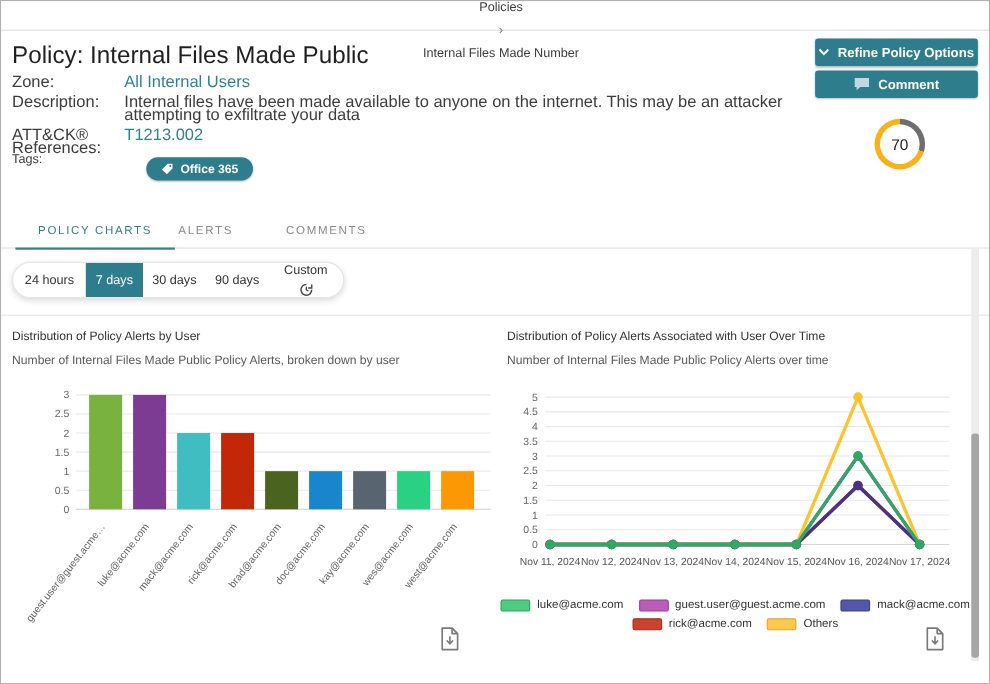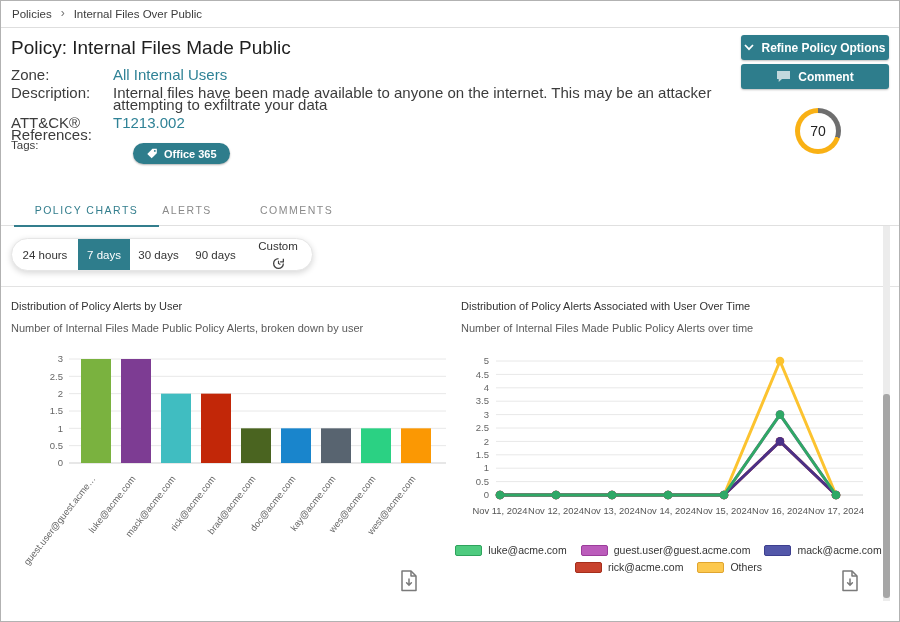--- a/index.html
+++ b/index.html
@@ -6,26 +6,26 @@
   html,body { background:#e9e9e9; }
   body { font-family:"Liberation Sans", sans-serif; }
   #app {
     position:relative; width:900px; height:622px; background:#ffffff;
     border:1px solid #b2b2b2; overflow:hidden; margin:0 auto;
   }
   
   .breadcrumb {
     position:absolute; left:0; top:0; width:100%; height:27px;
     display:flex; align-items:center; padding-left:11px; gap:9px;
-    border-bottom:1px solid #dedede; font-size:11.5px; color:#3c3c3c;
+    border-bottom:1px solid #dedede; font-size:11.5px; color:#3c3c3c;flex-direction:column;
   }
   .crumb { cursor:pointer; }
   .crumb-sep { color:#777; font-size:12px; margin-top:-2px; }
   
-  .page-title { position:absolute; left:10px; top:36px; font-size:19px; color:#1f1f1f; }
+  .page-title { position:absolute; left:10px; top:36px; font-size:22px; color:#1f1f1f; }
   .hdr-btn {
     position:absolute; right:10px; width:148px; height:25px;
     background:#2e7d8c; color:#fff; border:none; border-radius:3px;
     font-family:inherit; font-size:12px; font-weight:bold; cursor:pointer;
     display:flex; align-items:center; justify-content:center; gap:7px;
     box-shadow:0 1px 2px rgba(0,0,0,.25);
   }
   .btn-refine { top:34px; }
   .btn-comment { top:63px; }
   
@@ -87,21 +87,21 @@
   .scroll-thumb { position:absolute; left:882px; top:393px; width:7px; height:204px; background:#a6a6a6; border-radius:3px; cursor:grab; }
 </style>
 </head>
 <body>
 
 <div id="app">
 
   <div class="breadcrumb">
     <span class="crumb">Policies</span>
     <span class="crumb-sep">›</span>
-    <span>Internal Files Over Public</span>
+    <span>Internal Files Made Number</span>
   </div>
 
   <div class="page-title">Policy: Internal Files Made Public</div>
 
   <button class="hdr-btn btn-comment">
     <svg width="15" height="13" viewBox="0 0 15 13">
         <path d="M1 1 h13 v8 H6 l-3.3 3 v-3 H1 z" fill="#c2d8dd"></path>
       </svg>
     <span>Comment</span>
   </button>

